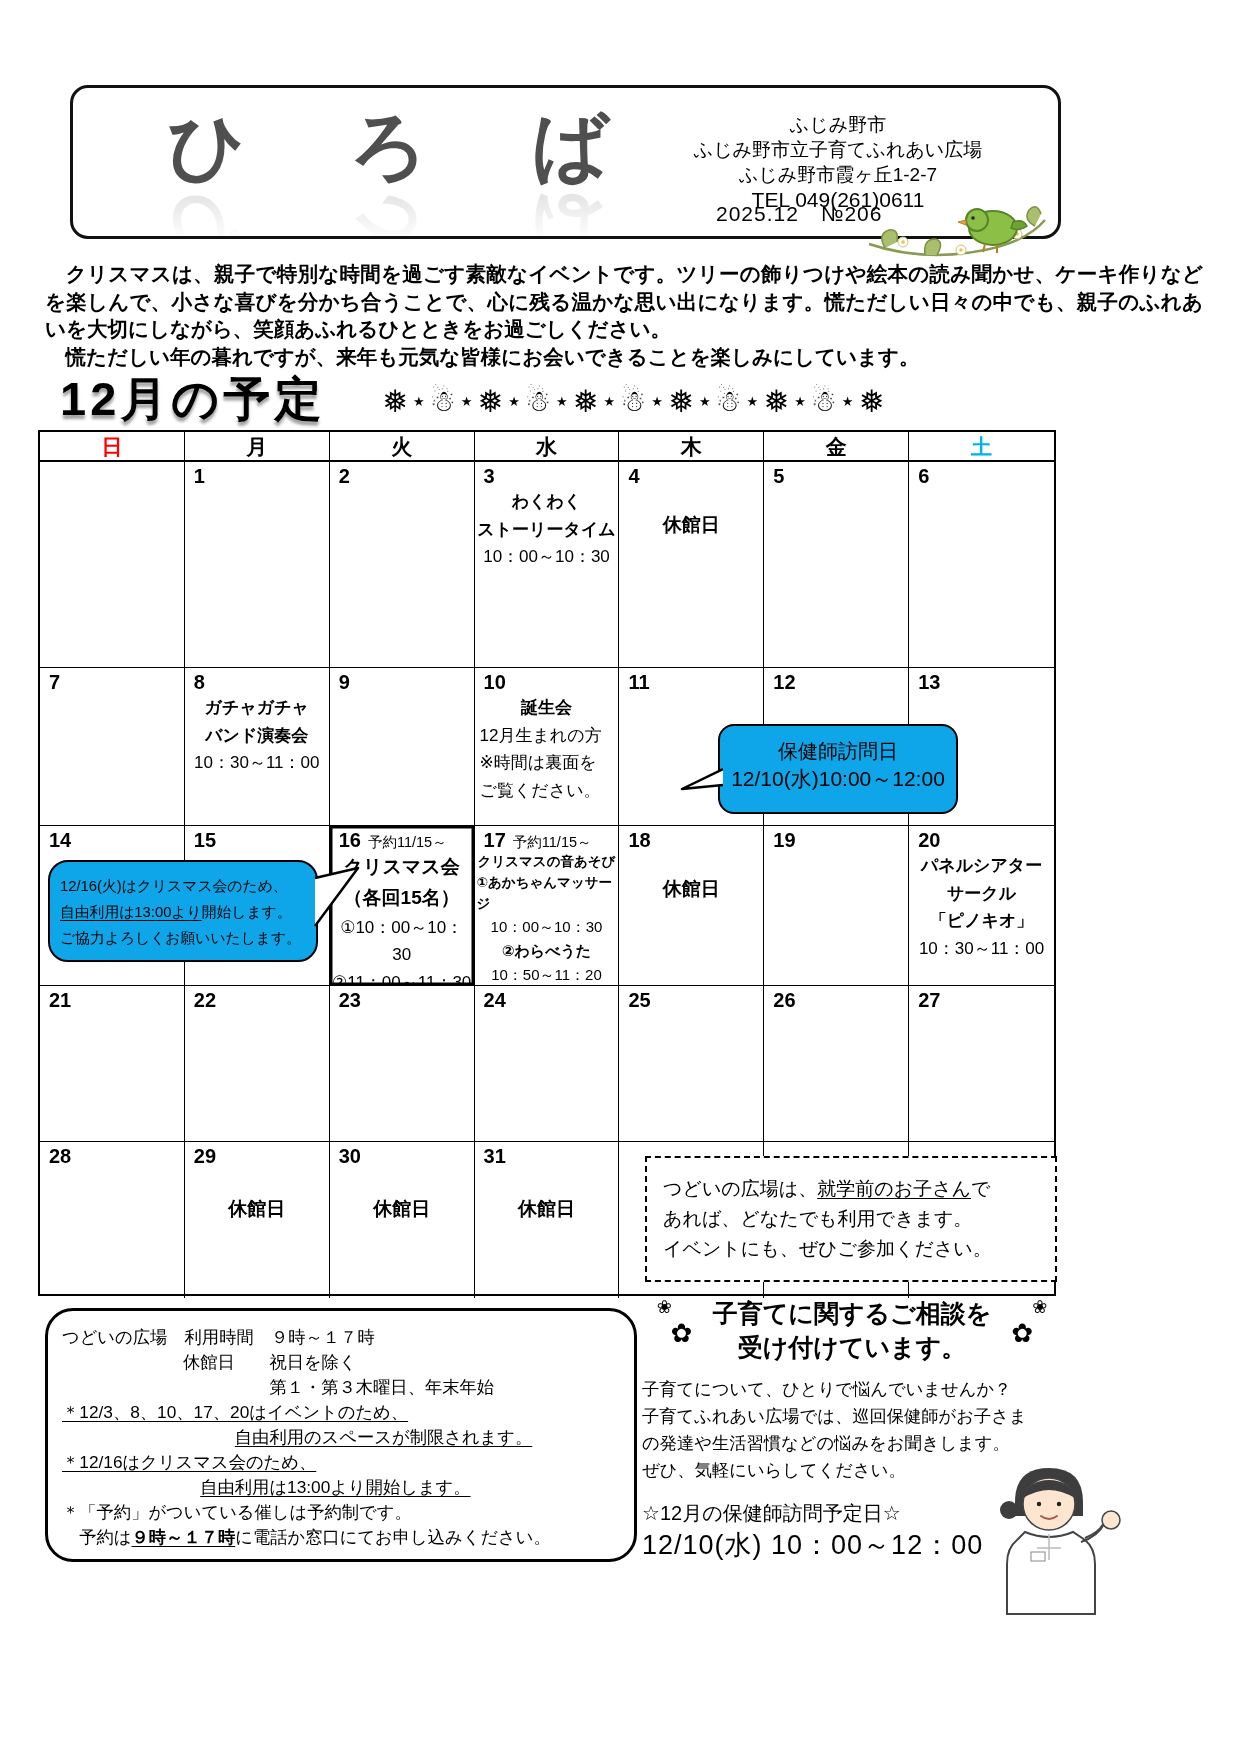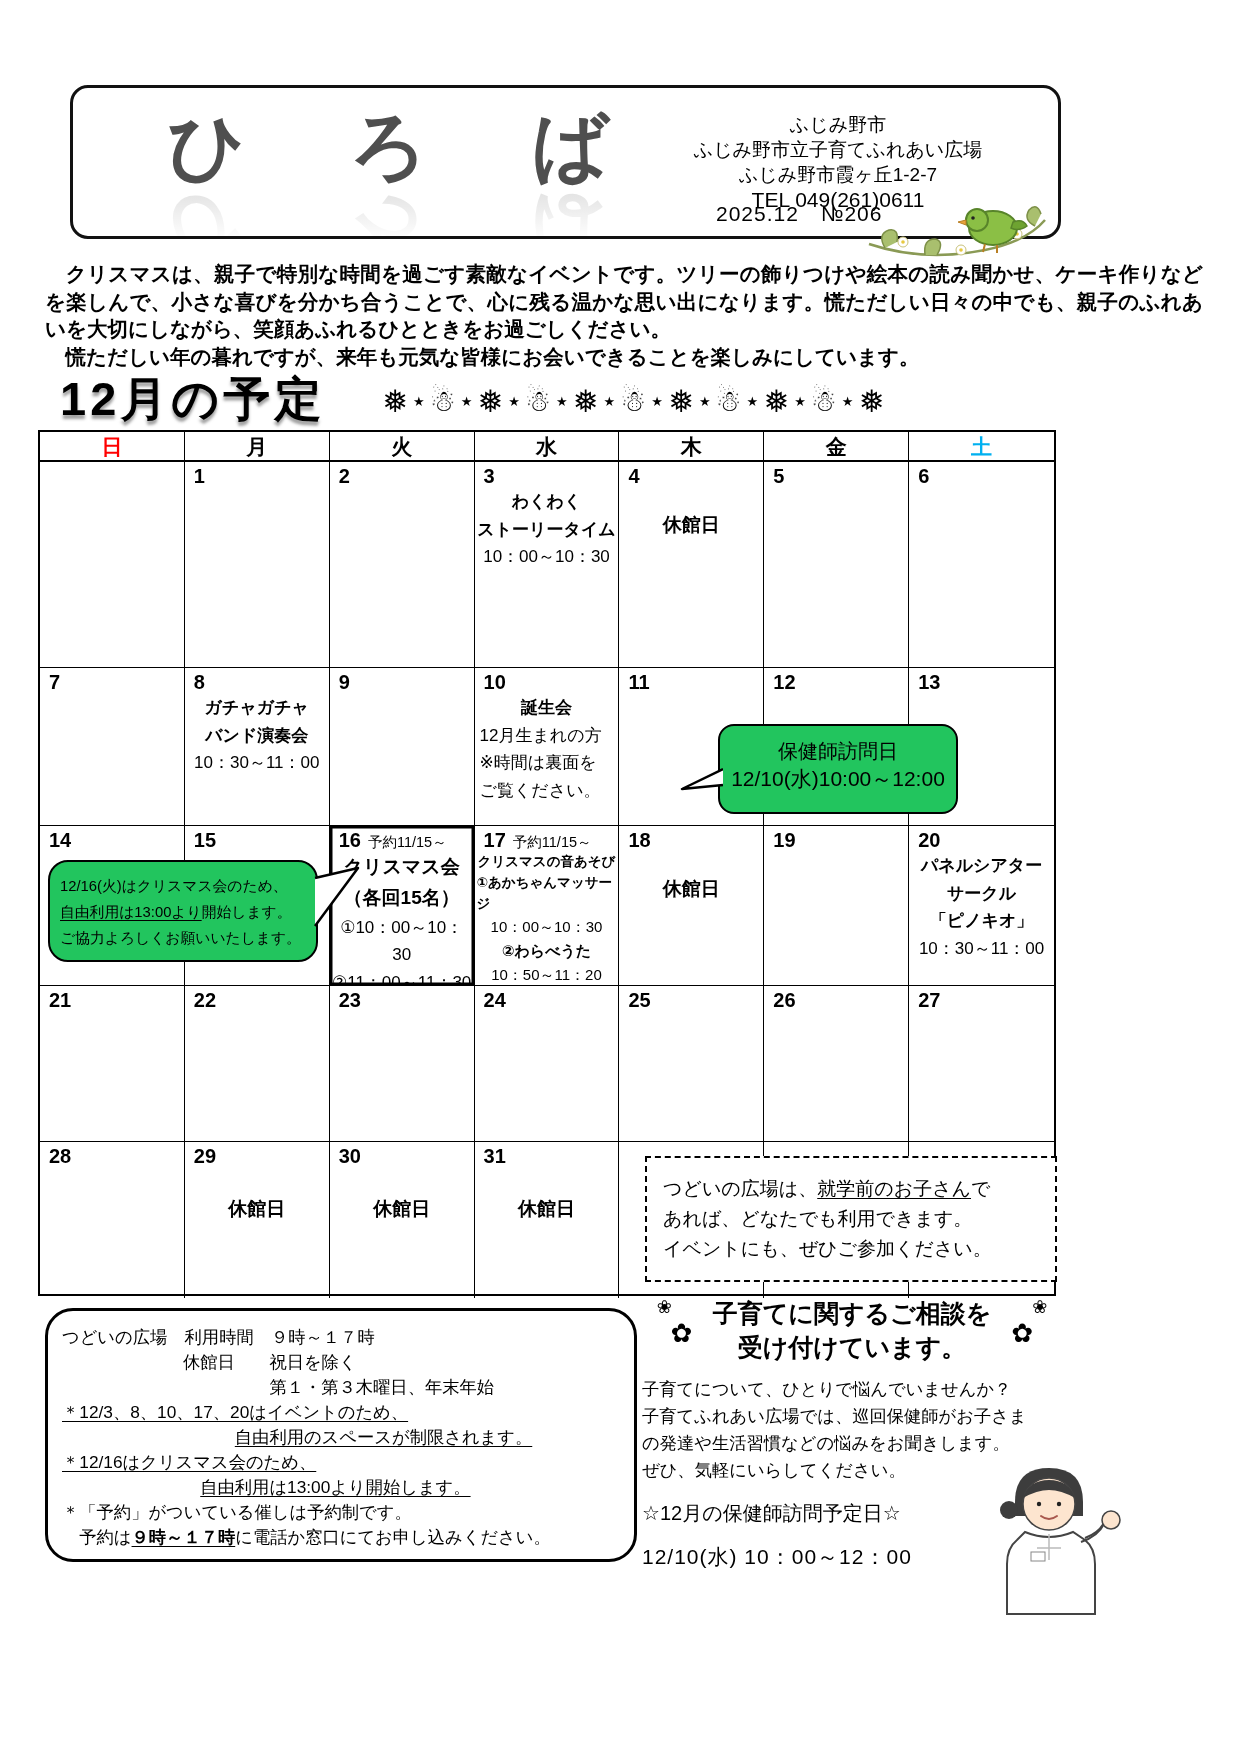--- a/index.html
+++ b/index.html
@@ -53,21 +53,21 @@
   .ev.sm{font-size:13.5px;line-height:1.55;}
   .ev.sm2{font-size:15px;line-height:1.6;}
   .ev.mt{margin-top:22px;}
   .ev.mt2{margin-top:26px;}
   .ev.pl{text-align:left;padding-left:5px;}
 
   .u{text-decoration:underline;text-underline-offset:3px;}
   .b{font-weight:bold;}
 
   
-  .bubble{position:absolute;background:#22c55e;border:2.5px solid #000;border-radius:16px;z-index:6;}
+  .bubble{position:absolute;background:#0ea5e9;border:2.5px solid #000;border-radius:16px;z-index:6;}
   .bubble-nurse{left:718px;top:724px;width:236px;height:86px;text-align:center;}
   .bubble-nurse .l1{font-size:20px;margin-top:12px;}
   .bubble-nurse .l2{font-size:21px;margin-top:0;}
   .tail-left{position:absolute;left:-41px;top:38px;}
   .bubble-xmas{left:48px;top:860px;width:270px;height:102px;border-radius:20px;padding:11px 8px 12px 10px;
     box-sizing:border-box;font-size:14.8px;line-height:26px;}
   .tail-right{position:absolute;right:-45px;top:2px;}
 
   
   .notice-box{position:absolute;left:645px;top:1156px;width:412px;height:126px;z-index:6;
@@ -81,21 +81,21 @@
 
   
   .consult{position:absolute;left:642px;top:1296px;width:420px;}
   .consult-title-row{display:flex;align-items:flex-start;justify-content:center;gap:6px;}
   .flower-cluster{width:52px;position:relative;height:58px;flex:none;}
   .fl-a{position:absolute;font-size:26px;}
   .fl-b{position:absolute;font-size:18px;}
   .consult-title{text-align:center;font-size:25px;font-weight:bold;line-height:34px;}
   .consult-body{margin-top:12px;font-size:17.3px;line-height:27px;}
   .visit-title{margin-top:16px;font-size:20px;}
-  .visit-time{margin-top:16px;font-size:21px;letter-spacing:1px;}
+  .visit-time{margin-top:0;font-size:27px;letter-spacing:1px;}
   .nurse-svg{position:absolute;left:985px;top:1452px;z-index:3;}
 </style>
 </head>
 <body>
 
 <div class="page">
 
   <div class="header-box">
     <div class="title-wrap">
       <div class="title-main">ひ　ろ　ば</div>

